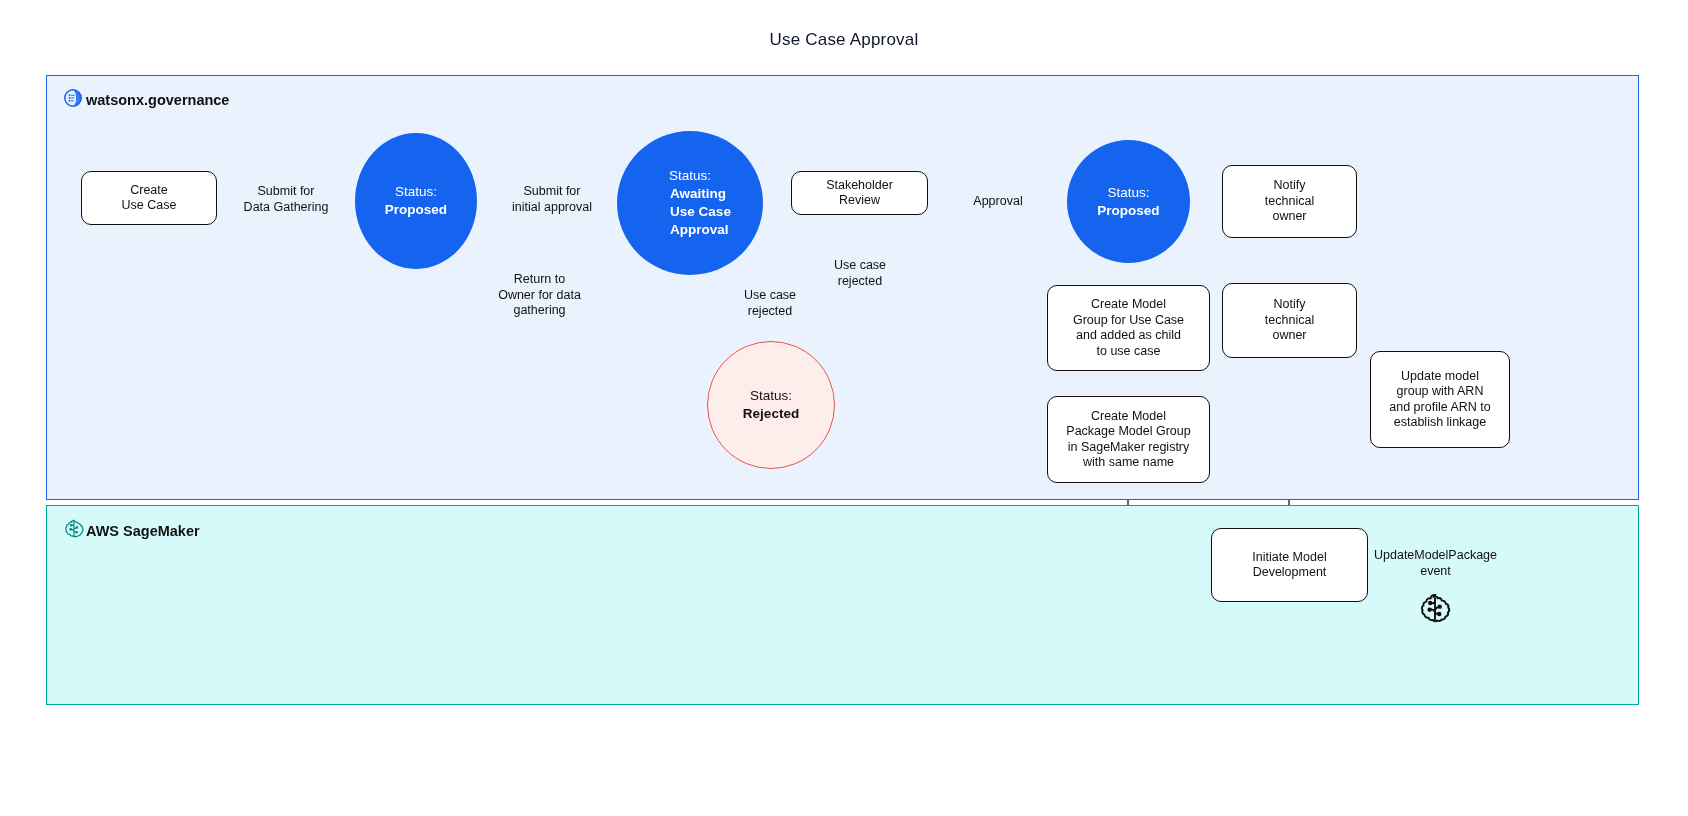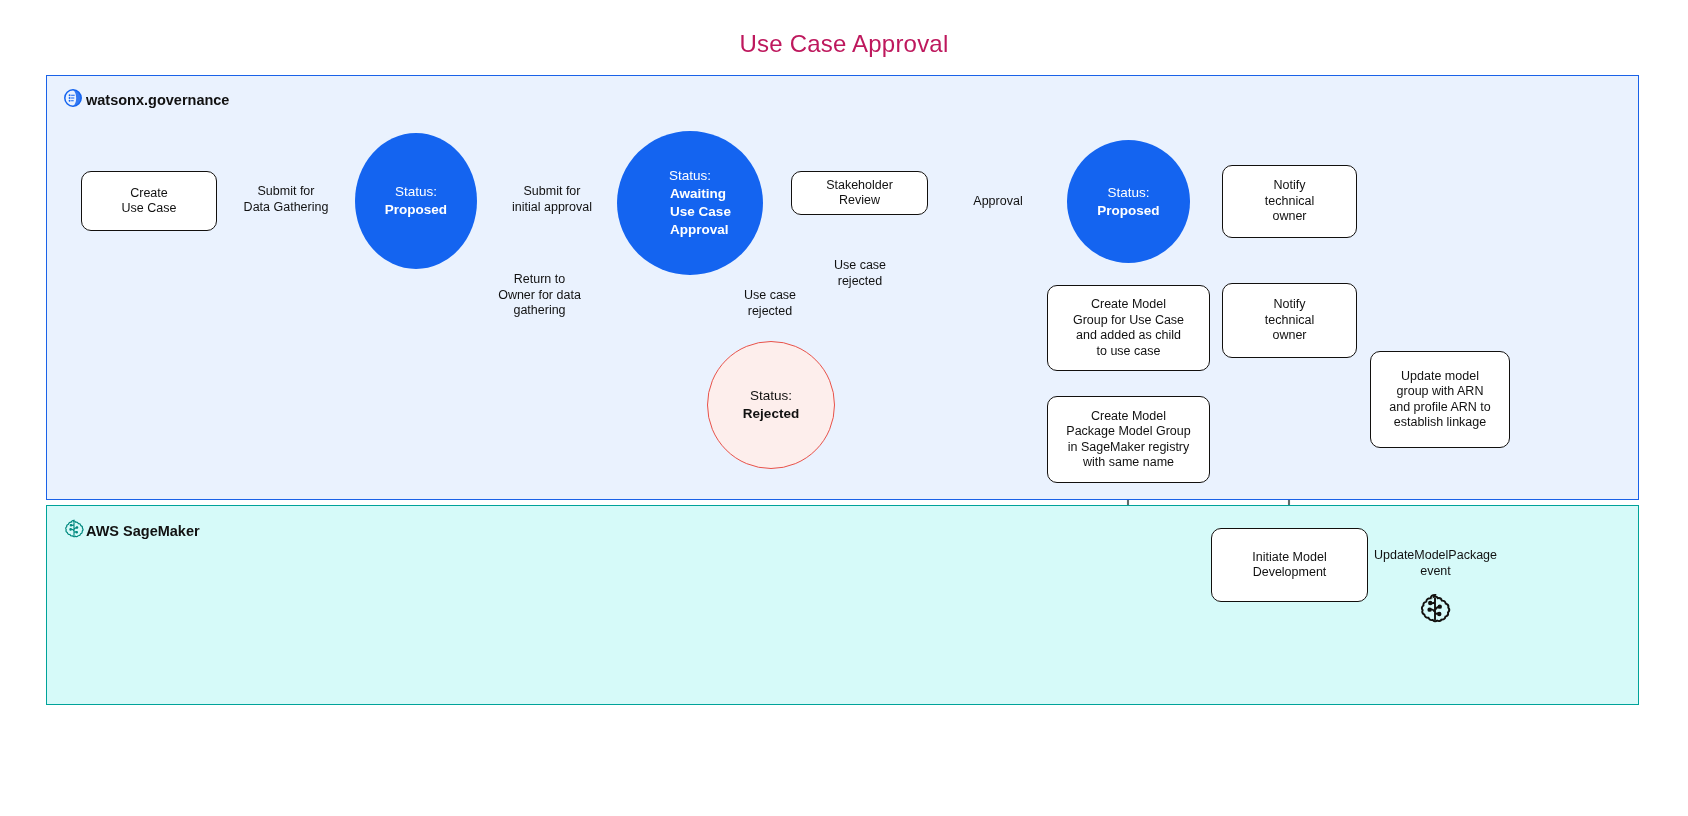--- a/index.html
+++ b/index.html
@@ -20,22 +20,22 @@
     left: 0; top: 0;
     width: 1688px;
     height: 816px;
   }
   .page-title {
     position: absolute;
     left: 0;
     top: 30px;
     width: 1688px;
     text-align: center;
-    font-size: 24px;
-    color: #be185d;
+    font-size: 17px;
+    color: #0f172a;
     letter-spacing: 0.2px;
   }
 
   
   .lane {
     position: absolute;
     box-sizing: border-box;
   }
   .lane-gov {
     left: 46px;
@@ -203,21 +203,21 @@
         <circle cx="9.0" cy="8.2" r=".75" fill="#00897f"></circle>
         <circle cx="15.0" cy="10.5" r=".75" fill="#00897f"></circle>
         <circle cx="8.6" cy="12.4" r=".75" fill="#00897f"></circle>
         <circle cx="14.7" cy="15.2" r=".75" fill="#00897f"></circle>
       </g>
     </svg>
   </span>
   <span class="lane-title">AWS SageMaker</span>
 </div>
 
-<div class="node box" style="left:81px; top:171px; width:136px; height:60px;">
+<div class="node box" style="left:81px; top:171px; width:136px; height:54px;">
   <span style="white-space:pre-line">Create
 Use Case</span>
 </div>
 
 <div class="node circle-blue" style="left:355px; top:133px; width:122px; height:136px; flex-direction:column;">
   <span>Status:</span>
   <b>Proposed</b>
 </div>
 
 <div class="node circle-blue" style="left:617px; top:131px; width:146px; height:144px; flex-direction:column;">

